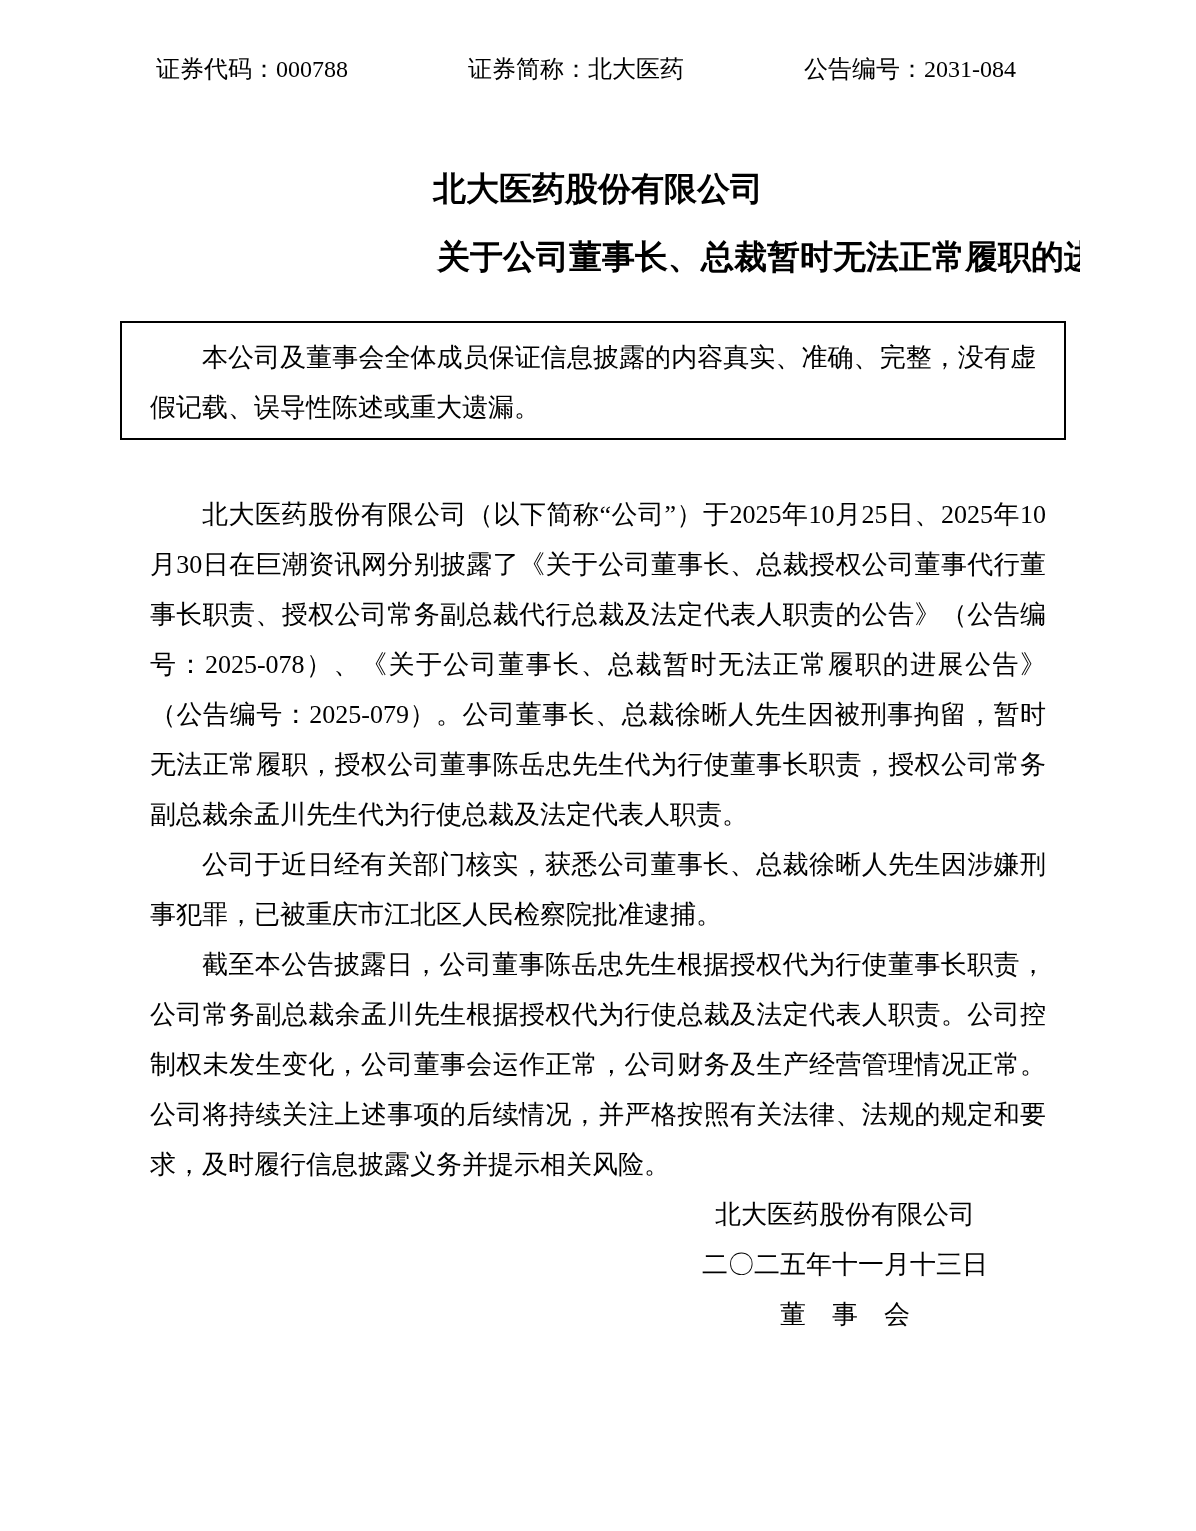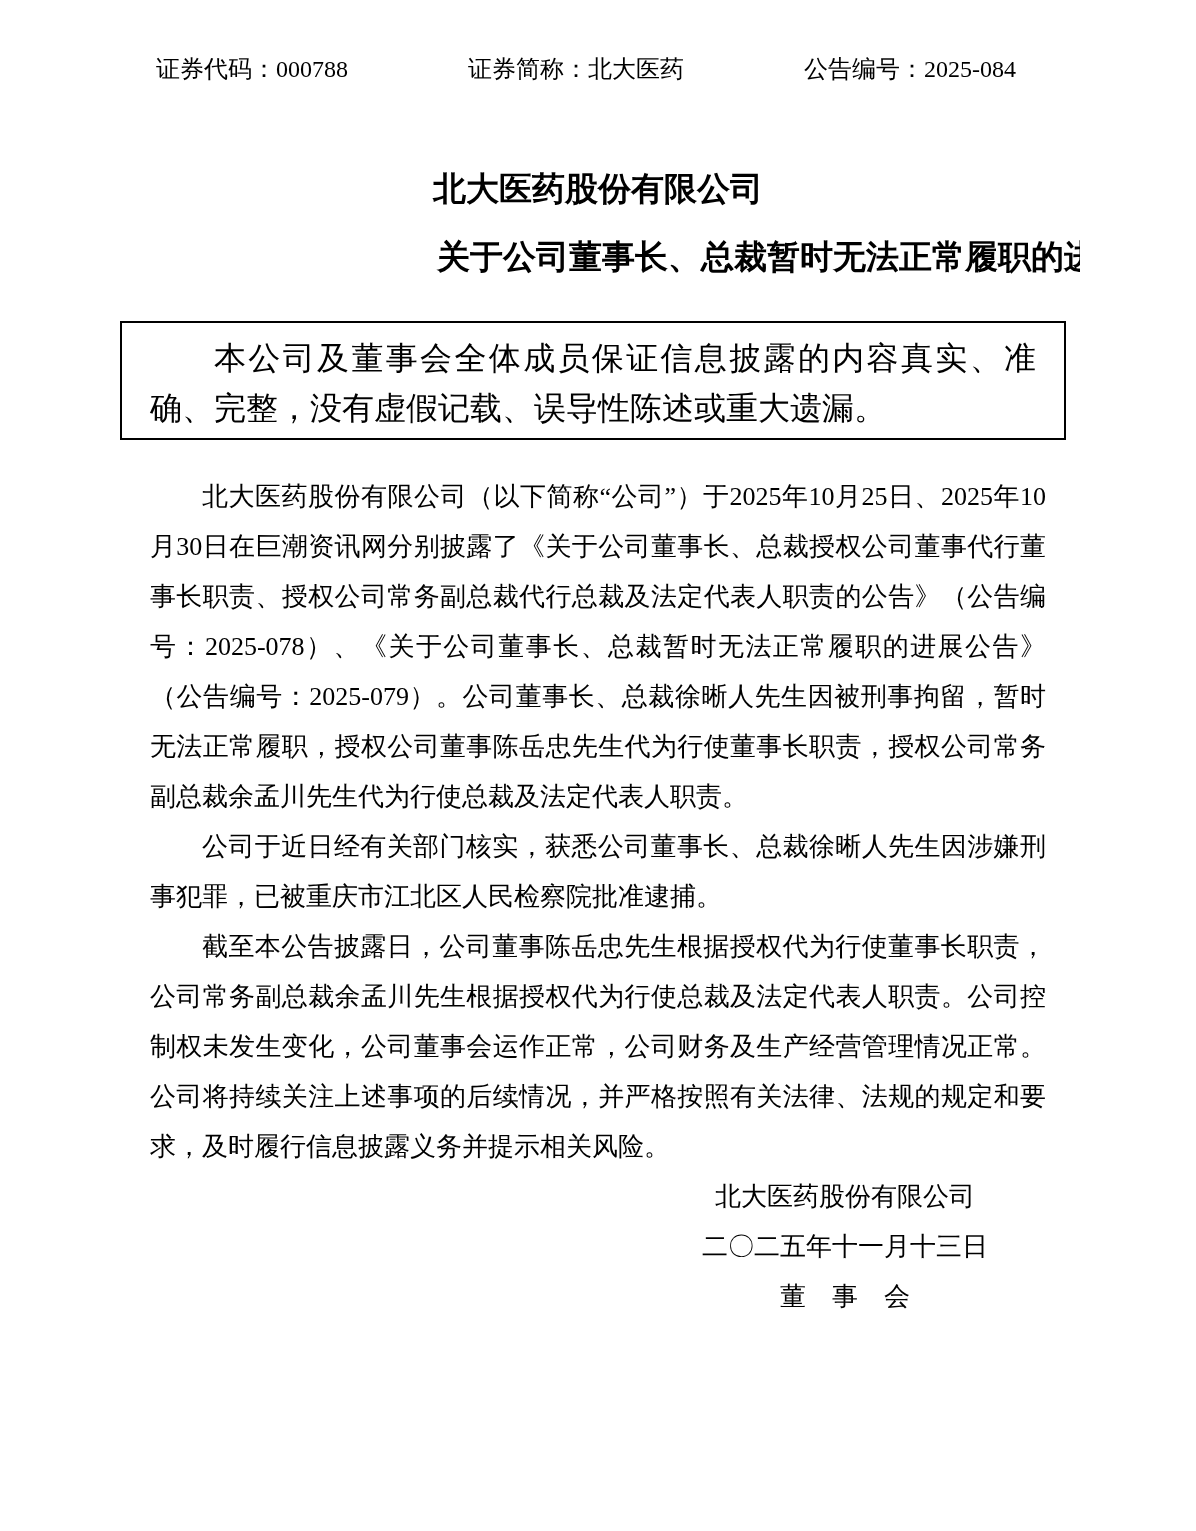--- a/index.html
+++ b/index.html
@@ -52,28 +52,28 @@
     position: absolute;
     top: 313px;
     left: 120px;
     box-sizing: border-box;
     width: 946px;
     border: 2px solid #000000;
     padding: 10px 28px 5px 28px;
   }
   .disclaimer-box p {
     margin: 0;
-    font-size: 32px;
+    font-size: 26px;
     line-height: 50px;
     text-indent: 2em;
     text-align: justify;
   }
   .doc-body {
     position: absolute;
-    top: 464px;
+    top: 482px;
     left: 150px;
     width: 896px;
     font-size: 26px;
     line-height: 50px;
   }
   .doc-body p {
     margin: 0;
     text-indent: 2em;
     text-align: justify;
   }
@@ -88,21 +88,21 @@
   }
 </style>
 </head>
 <body>
 
 <div class="page">
 
   <div class="doc-header">
     <span>证券代码：000788</span>
     <span>证券简称：北大医药</span>
-    <span>公告编号：2025-084</span>
+    <span>公告编号：2031-084</span>
   </div>
 
   <div class="title-company">北大医药股份有限公司</div>
 
   <div class="title-subject">关于公司董事长、总裁暂时无法正常履职的进展公告</div>
 
   <div class="disclaimer-box">
     <p>本公司及董事会全体成员保证信息披露的内容真实、准确、完整，没有虚假记载、误导性陈述或重大遗漏。</p>
   </div>
 

